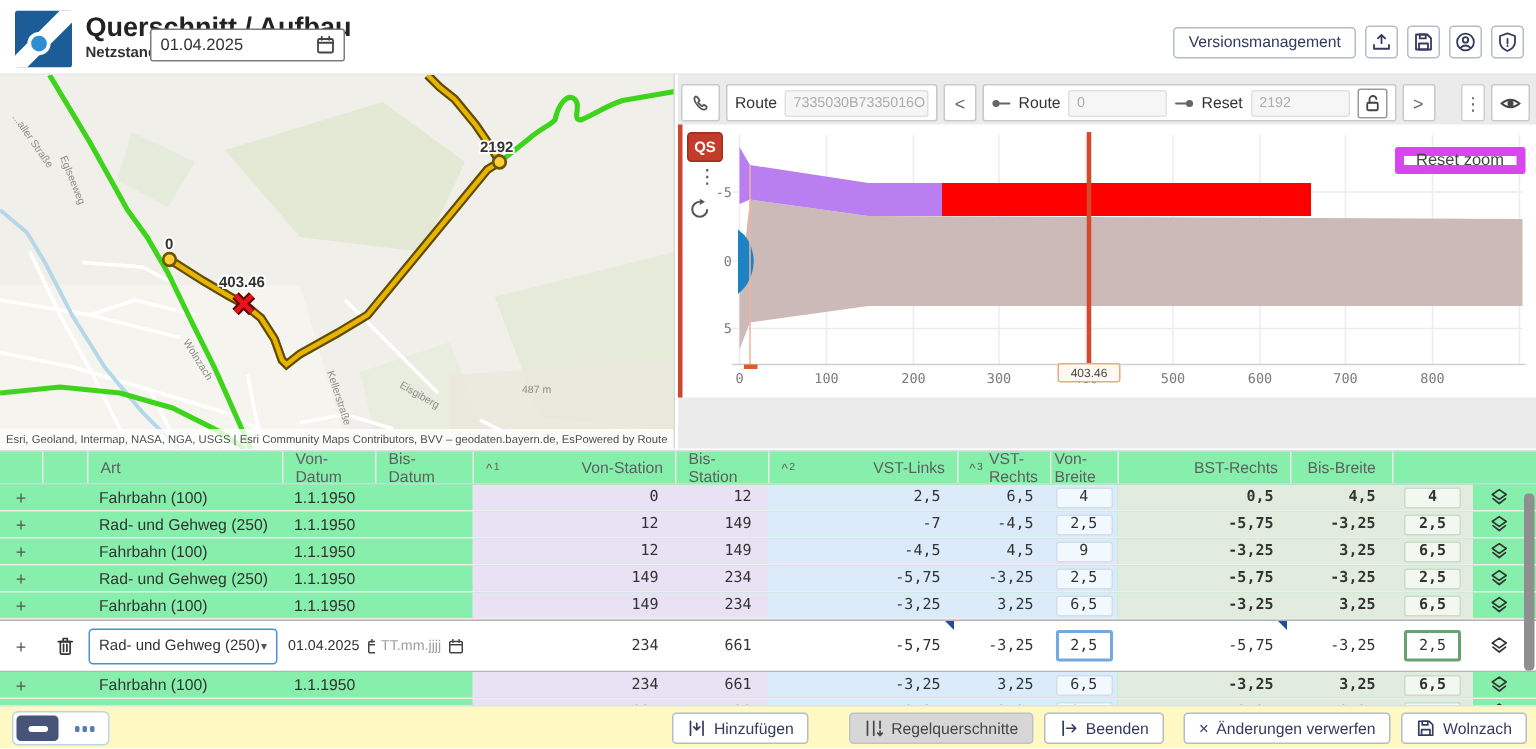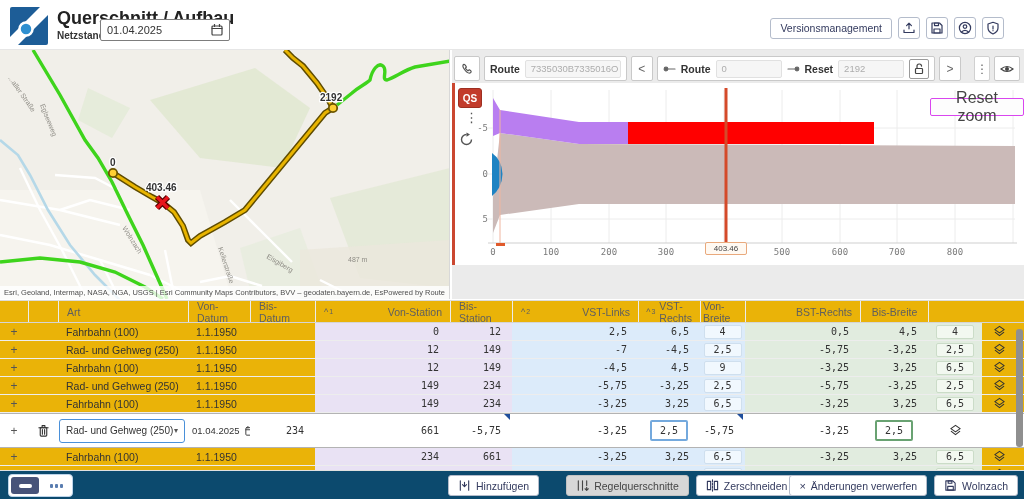--- a/index.html
+++ b/index.html
@@ -5,85 +5,85 @@
   *{margin:0;padding:0;box-sizing:border-box;}
   body{font-family:"Liberation Sans",sans-serif;background:#fff;}
   #app{position:relative;width:1024px;height:499px;background:#fff;overflow:hidden;}
 
   
   #hdr{position:absolute;left:0;top:0;width:1024px;height:50px;background:#fff;border-bottom:1px solid #e6e6e6;}
   #logo{position:absolute;left:10px;top:7px;width:38px;height:38px;}
   #title{position:absolute;left:57px;top:8px;font-size:18px;font-weight:bold;color:#222;}
   #netz-lbl{position:absolute;left:57px;top:30px;font-size:10px;font-weight:bold;color:#333;}
   #netz-input{position:absolute;left:100px;top:19px;width:130px;height:22px;border:1px solid #7d7d7d;border-radius:2px;background:#fff;display:flex;align-items:center;justify-content:space-between;padding:0 6px;font-size:11px;color:#333;}
-  #hdr-right{position:absolute;right:20px;top:17px;display:flex;gap:6px;align-items:center;}
+  #hdr-right{position:absolute;right:8px;top:17px;display:flex;gap:6px;align-items:center;}
   .btn{display:inline-flex;align-items:center;justify-content:center;gap:5px;background:#fff;border:1px solid #b4bccb;border-radius:3px;color:#333a5e;font-size:10.5px;height:21px;padding:0 9px;cursor:pointer;}
   .ibtn{width:22px;height:22px;padding:0;}
   .ico{stroke:#333a5e;fill:none;stroke-width:1.2;stroke-linecap:round;stroke-linejoin:round;}
 
   
   #map{position:absolute;left:0;top:50px;width:450px;height:249px;background:#f1efe9;border-right:1px solid #d8d8d8;overflow:hidden;}
   #map-attrib{position:absolute;left:0;bottom:0;width:100%;height:13px;background:rgba(255,255,255,.8);display:flex;justify-content:space-between;align-items:center;padding:0 4px;font-size:7.5px;color:#4e4e4e;}
   #map-attrib .t{white-space:nowrap;overflow:hidden;}
   .maplbl{font-size:7px;fill:#8f8d86;}
   .stlbl{font-size:10px;font-weight:bold;fill:#333;stroke:#fff;stroke-width:2.5px;paint-order:stroke;}
 
   
   #rpanel{position:absolute;left:452px;top:50px;width:572px;height:249px;background:#ebebeb;}
   #routebar{position:absolute;left:452px;top:55px;width:570px;height:27px;display:flex;align-items:center;gap:4px;padding:0 2px;}
   .rb-group{display:flex;align-items:center;background:#fff;border:1px solid #c9c9c9;border-radius:2px;height:25px;padding:0 5px;gap:5px;}
-  .rb-lbl{font-size:10.5px;color:#333;font-weight:bold;}
+  .rb-lbl{font-size:10.5px;color:#333;}
   .rb-input{height:18px;background:#f6f6f6;border:1px solid #e1e1e1;border-radius:2px;font-size:9.5px;color:#adadad;display:flex;align-items:center;padding:0 5px;}
   .rb-btn{width:22px;height:25px;background:#fff;border:1px solid #c9c9c9;border-radius:2px;color:#666;font-size:12px;display:flex;align-items:center;justify-content:center;cursor:pointer;}
 
   #chartbox{position:absolute;left:452px;top:83px;width:572px;height:182px;background:#fff;}
   #chart-edge{position:absolute;left:452px;top:83px;width:3px;height:182px;background:#cb4730;}
   #qs-badge{position:absolute;left:458px;top:88px;width:24px;height:20px;background:#c23b2b;border:1px solid #9d2f21;border-radius:3px;color:#fff;font-size:10px;font-weight:bold;display:flex;align-items:center;justify-content:center;cursor:pointer;}
   #chart-kebab{position:absolute;left:465px;top:110px;font-size:13px;color:#555;cursor:pointer;}
   #chart-refresh{position:absolute;left:459px;top:132px;cursor:pointer;}
-  #resetzoom{position:absolute;left:930px;top:98px;height:18px;padding:0 8px;background:#fdfdfd;border:1px solid #d946ef;border-radius:2px;font-size:16px;color:#444;display:flex;align-items:center;cursor:pointer;}
+  #resetzoom{position:absolute;left:930px;top:98px;height:18px;padding:0 8px;background:#fdfdfd;border:6px solid #d946ef;border-radius:2px;font-size:11px;color:#444;display:flex;align-items:center;cursor:pointer;}
   #marker-tip{position:absolute;left:705px;top:242px;width:42px;height:13px;background:#fff9f2;border:1px solid #e9a97c;border-radius:2px;font-size:8px;color:#444;display:flex;align-items:center;justify-content:center;}
   .tick{font-size:9px;fill:#7a7a7a;font-family:"DejaVu Sans Mono",monospace;}
 
   
-  #tbl{position:absolute;left:0;top:300px;width:1024px;height:170px;background:#eab308;border-top:1px solid #dcdcdc;}
+  #tbl{position:absolute;left:0;top:300px;width:1024px;height:170px;background:#86efac;border-top:1px solid #dcdcdc;}
   .grid{display:grid;grid-template-columns:28px 30px 130px 62px 65px 135px 62px 126px 62px 45px 115px 68px 54px 34px;}
   #thead{height:22px;border-bottom:1px solid #d5d5d5;}
   .th{display:flex;align-items:center;font-size:10.5px;color:#5f5f5f;padding:0 8px;position:relative;border-left:1px solid #ececec;overflow:hidden;}
   .th.nob{border-left:none;}
   .th.r{justify-content:flex-end;}
   .th.c{justify-content:center;}
   .caret{color:#5f5f5f;font-size:9px;margin-right:1px;}
   .th sup{font-size:7px;color:#5f5f5f;margin-right:4px;}
   #rows{height:148px;overflow:hidden;position:relative;}
   .trow{height:18px;border-bottom:1px solid #ededed;}
   .cell{display:flex;align-items:center;font-size:10.5px;color:#333;padding:0 8px;overflow:hidden;}
   .num{font-family:"DejaVu Sans Mono",monospace;font-size:10px;justify-content:flex-end;padding-right:11px;}
   .bg-p{background:#e9e2f4;}
   .bg-b{background:#dcebfa;}
-  .bg-g{background:#e1ecdf;}
+  .bg-g{background:#e1ecdf;font-weight:bold;}
   .plus{justify-content:center;color:#555;font-size:12px;cursor:pointer;padding:0;}
   .wbox{width:38px;height:14px;margin:0 auto;display:flex;align-items:center;justify-content:center;font-family:"DejaVu Sans Mono",monospace;font-size:10px;color:#333;border-radius:2px;}
   .wbox.b{background:#f1f8fe;border:1px solid #cfdfee;}
   .wbox.g{background:#f2f8f0;border:1px solid #cbdcc8;}
   .actc{justify-content:center;cursor:pointer;}
   #editrow{height:35px;background:#fff;border-top:1px solid #b3b3b3;border-bottom:1px solid #b3b3b3;}
   #editrow .cell{background:#fff;}
   .modflag{position:relative;}
   .modflag::after{content:"";position:absolute;top:0;right:2px;border-top:6px solid #1f4e9c;border-left:6px solid transparent;}
   #art-dd{width:126px;height:24px;border:1px solid #4a90d9;border-radius:3px;background:#fff;display:flex;align-items:center;justify-content:space-between;padding:0 6px;font-size:10px;color:#333;cursor:pointer;}
   .date-ed{display:flex;align-items:center;gap:5px;font-size:9.5px;color:#333;cursor:text;}
   .date-ed.ph{color:#9e9e9e;}
   .editbox{width:38px;height:21px;margin:0 auto;display:flex;align-items:center;justify-content:center;font-family:"DejaVu Sans Mono",monospace;font-size:10px;background:#fff;border-radius:2px;}
   .editbox.b{border:2px solid #74a9dd;}
   .editbox.g{border:2px solid #69a272;}
   #vscroll{position:absolute;right:1px;top:28px;width:7px;height:118px;background:#8f8f8f;border-radius:3px;cursor:pointer;}
 
   
-  #ftr{position:absolute;left:0;top:470px;width:1024px;height:29px;background:#0c4a6e;border-top:1px solid #e0e0e0;}
+  #ftr{position:absolute;left:0;top:470px;width:1024px;height:29px;background:#fef9c3;border-top:1px solid #e0e0e0;}
   #view-toggle{position:absolute;left:8px;top:3px;display:flex;gap:3px;border:1px solid #bcd4ea;border-radius:4px;padding:2px;background:#fff;}
   .vt{width:28px;height:17px;border-radius:3px;display:flex;align-items:center;justify-content:center;cursor:pointer;}
   .vt.on{background:#475379;}
   .vt.off{background:#fff;}
   .dash-w{width:13px;height:4px;background:#fff;border-radius:2px;}
   .dash-seg{display:flex;gap:2px;}
   .dash-seg i{width:3px;height:4px;background:#5a7db0;border-radius:1px;}
   #ftr-center{position:absolute;left:448px;top:4px;display:flex;gap:7px;}
   #ftr-right{position:absolute;right:6px;top:4px;display:flex;gap:7px;}
   .btn.gray{background:#d7d7d7;border-color:#c2c2c2;color:#454545;margin-left:20px;}
@@ -485,20 +485,31 @@
           <span class="date-ed">
               <span>01.04.2025</span>
           <svg class="ico" width="10" height="10" viewBox="0 0 12 12" style="stroke:#444;">
                 <rect x="1" y="2" width="10" height="9" rx="1"></rect>
                 <line x1="1" y1="4.5" x2="11" y2="4.5"></line>
                 <line x1="3.5" y1="0.5" x2="3.5" y2="2.5"></line>
                 <line x1="8.5" y1="0.5" x2="8.5" y2="2.5"></line>
               </svg>
             </span>
         </div>
+        <div class="cell" style="padding:0 4px;">
+          <span class="date-ed ph">
+              <span>TT.mm.jjjj</span>
+          <svg class="ico" width="10" height="10" viewBox="0 0 12 12" style="stroke:#444;">
+                <rect x="1" y="2" width="10" height="9" rx="1"></rect>
+                <line x1="1" y1="4.5" x2="11" y2="4.5"></line>
+                <line x1="3.5" y1="0.5" x2="3.5" y2="2.5"></line>
+                <line x1="8.5" y1="0.5" x2="8.5" y2="2.5"></line>
+              </svg>
+            </span>
+        </div>
         <div class="cell num">234</div>
         <div class="cell num">661</div>
         <div class="cell num modflag">-5,75</div>
         <div class="cell num">-3,25</div>
         <div class="cell" style="padding:0;">
             <span class="editbox b">2,5</span>
           </div>
         <div class="cell num modflag">-5,75</div>
         <div class="cell num">-3,25</div>
         <div class="cell" style="padding:0;">
@@ -587,27 +598,20 @@
             <path d="M7,3.5 v4.5 M4.8,6 L7,8.2 9.2,6"></path>
           </svg>
         <span>Hinzufügen</span>
       </button>
       <button class="btn gray">
         <svg class="ico" width="13" height="13" viewBox="0 0 14 14" style="stroke:#454545;">
             <path d="M2.5,2 V12 M7,2 V12 M11.5,2 V7"></path>
             <path d="M11.5,9 v3 M9.8,10.5 l1.7,1.7 1.7,-1.7"></path>
           </svg>
         <span>Regelquerschnitte</span>
-      </button>
-      <button class="btn">
-        <svg class="ico" width="13" height="13" viewBox="0 0 14 14">
-            <path d="M1.5,2.5 h3.5 v9 H1.5 Z M9,2.5 h3.5 v9 H9 Z"></path>
-            <path d="M7,1 v12" stroke-dasharray="2,1.5"></path>
-          </svg>
-        <span>Zerschneiden</span>
       </button>
       <button class="btn">
         <svg class="ico" width="13" height="13" viewBox="0 0 14 14">
             <path d="M3,2 V12"></path>
             <path d="M5.5,7 h6.5 M9.5,4.5 L12,7 9.5,9.5"></path>
           </svg>
         <span>Beenden</span>
       </button>
     </div>
     <div id="ftr-right">

